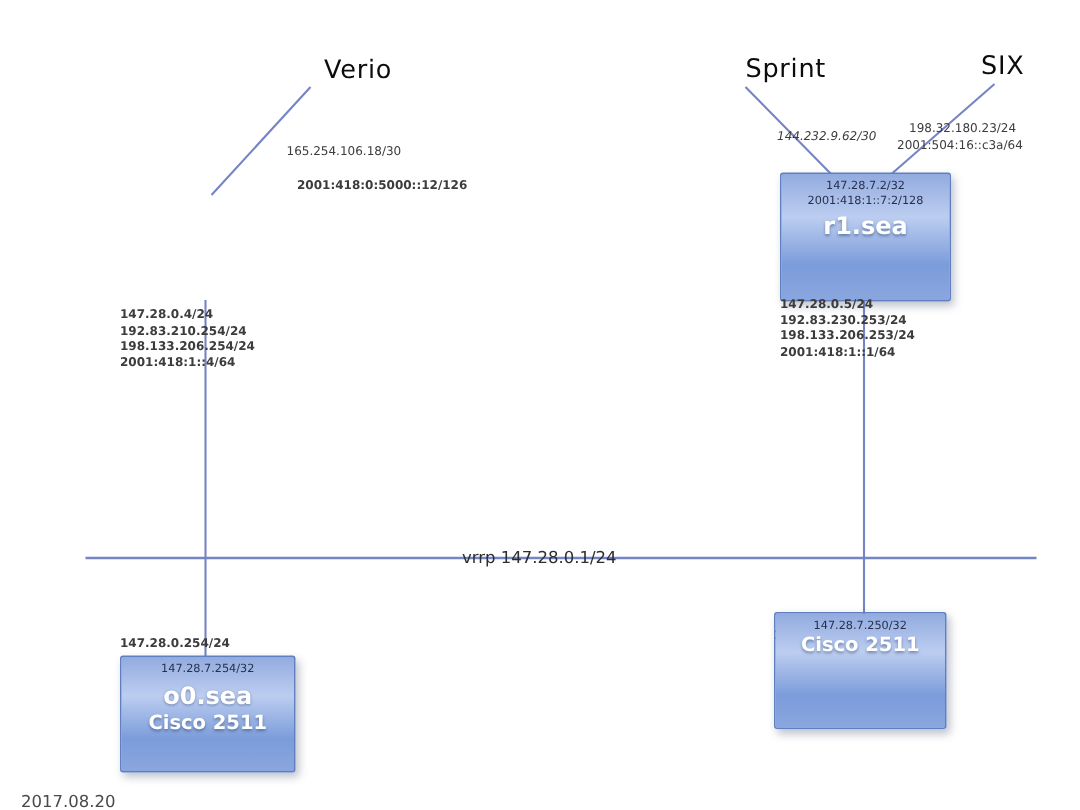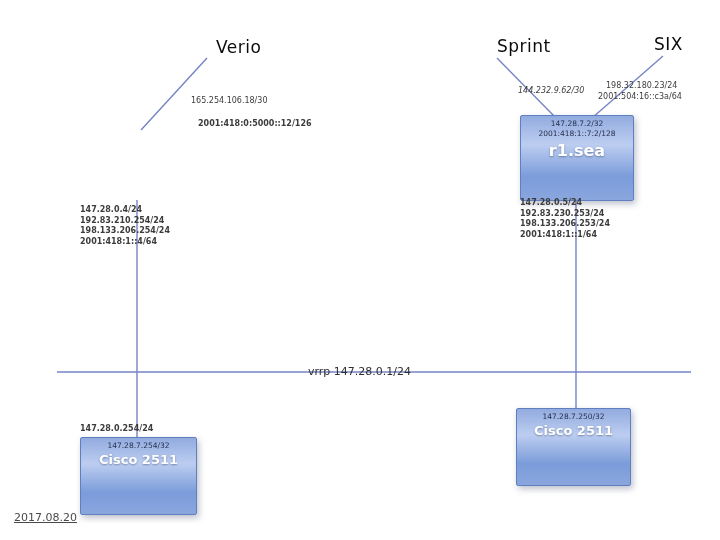--- a/index.html
+++ b/index.html
@@ -60,24 +60,25 @@
     <div>192.83.230.253/24</div>
     <div>198.133.206.253/24</div>
     <div>2001:418:1::1/64</div>
   </div>
 
   <div class="buslabel" style="left:290px;top:365px;width:115px;margin-left:12px;">vrrp 147.28.0.1/24</div>
 
   <div class="tiny-block" style="left:80px;top:424px;width:115px;">147.28.0.254/24</div>
   <div class="node" style="left:80px;top:437px;width:115px;height:73px;">
     <div class="lo">147.28.7.254/32</div>
+    <div class="name">o0.sea</div>
     <div class="model">Cisco 2511</div>
   </div>
 
   <div class="tiny-block" style="left:516px;top:419px;width:113px;">147.28.0.250/24</div>
   <div class="node" style="left:516px;top:408px;width:113px;height:73px;">
     <div class="lo">147.28.7.250/32</div>
     <div class="model">Cisco 2511</div>
   </div>
 
-  <div class="abs date" style="left:14px;top:511px;text-decoration:underline;">2017.08.20</div>
+  <div class="abs date" style="left:14px;top:528px;">2017.08.20</div>
 
 </div>
 
 </body></html>

